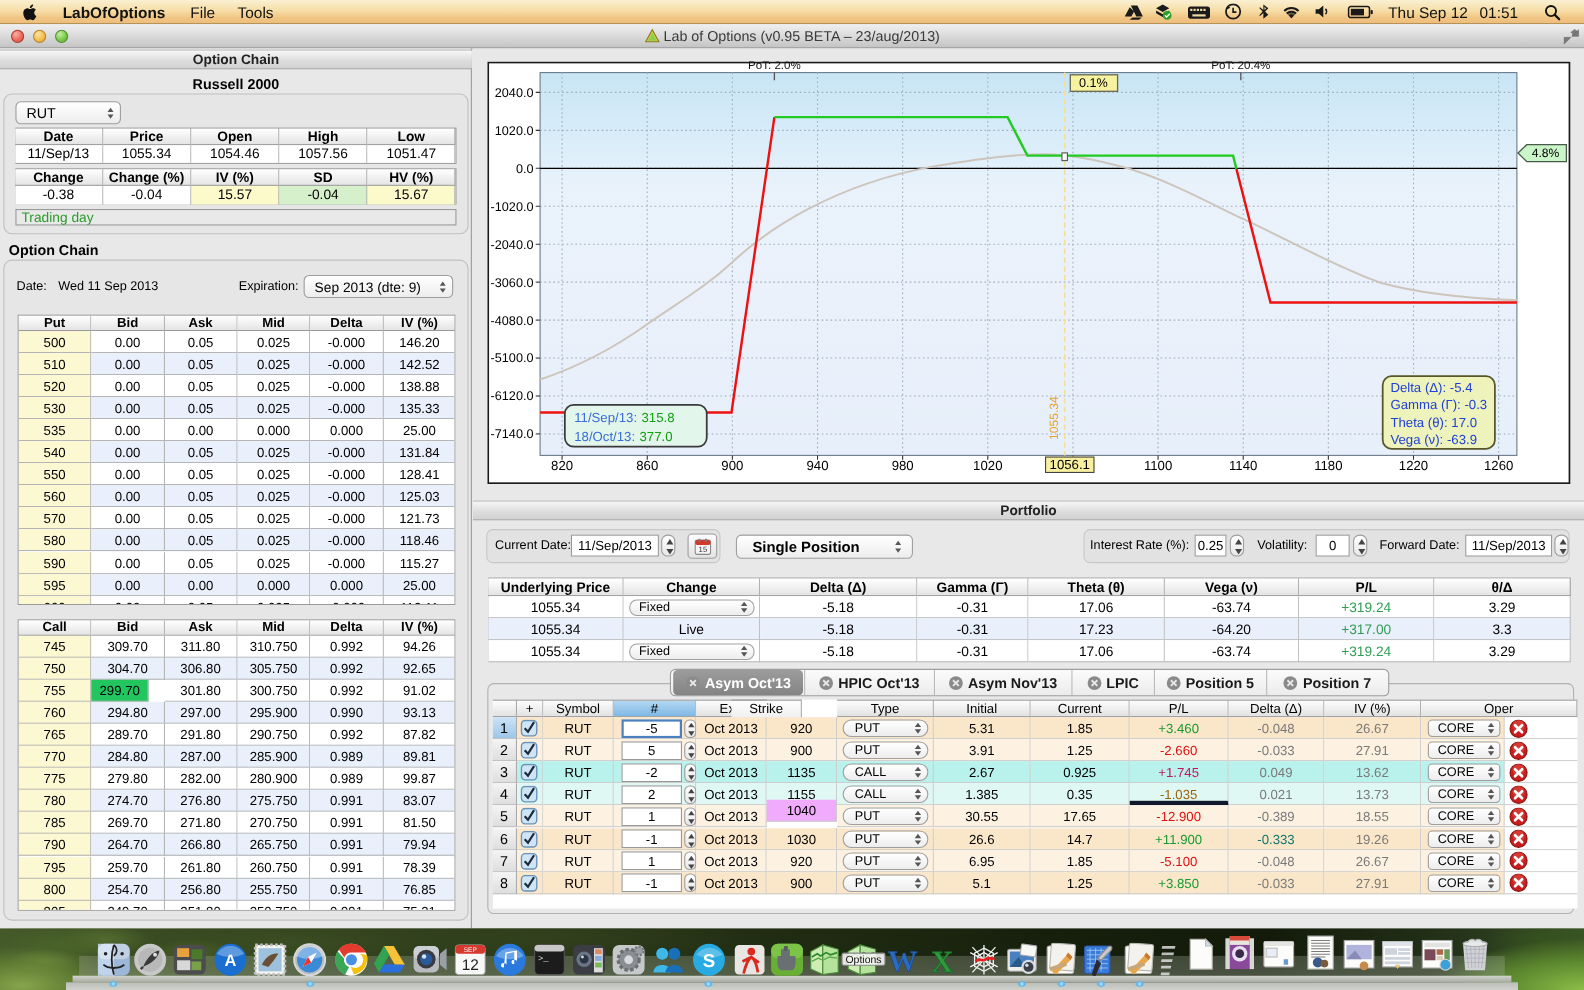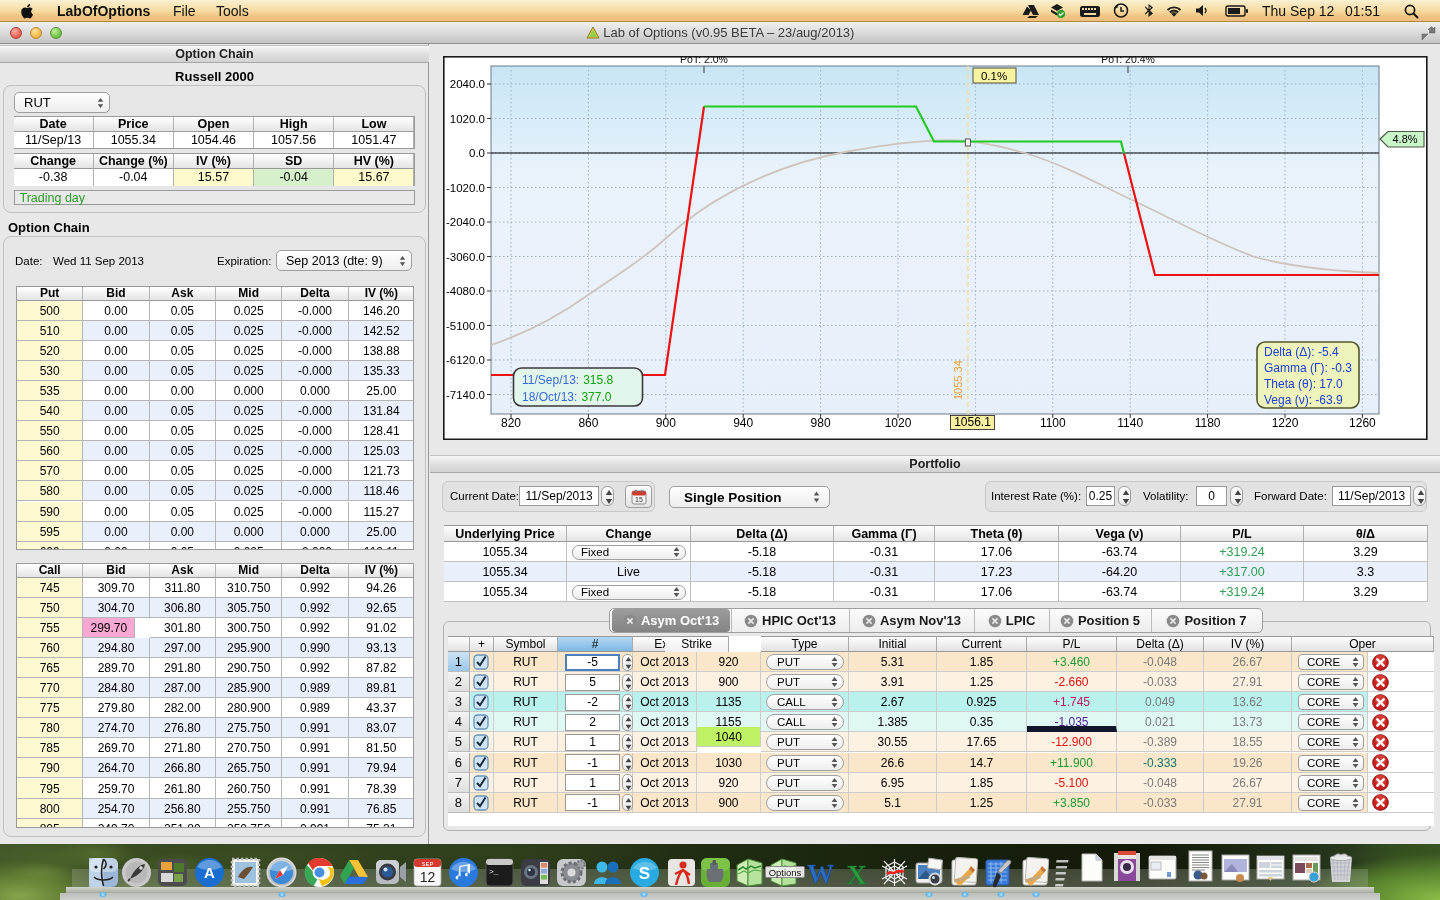--- a/index.html
+++ b/index.html
@@ -253,21 +253,21 @@
     <div class="tc" style="position:absolute;left:199.00px;top:13.50px;width:66.33px;height:20.1px;line-height:20px;font-size:12px;background:#ffffff;border-right:1px solid #b5b5b5;border-bottom:1px solid #b5b5b5;">310.750</div>
     <div class="tc" style="position:absolute;left:265.33px;top:13.50px;width:66.33px;height:20.1px;line-height:20px;font-size:12px;background:#ffffff;border-right:1px solid #b5b5b5;border-bottom:1px solid #b5b5b5;">0.992</div>
     <div class="tc" style="position:absolute;left:331.67px;top:13.50px;width:66.33px;height:20.1px;line-height:20px;font-size:12px;background:#ffffff;border-right:1px solid #b5b5b5;border-bottom:1px solid #b5b5b5;">94.26</div>
     <div class="tc" style="position:absolute;left:0.00px;top:33.60px;width:66.33px;height:20.1px;line-height:20px;font-size:12px;background:#fcf8d2;border-right:1px solid #b5b5b5;border-bottom:1px solid #b5b5b5;">750</div>
     <div class="tc" style="position:absolute;left:66.33px;top:33.60px;width:66.33px;height:20.1px;line-height:20px;font-size:12px;background:#e9effb;border-right:1px solid #b5b5b5;border-bottom:1px solid #b5b5b5;">304.70</div>
     <div class="tc" style="position:absolute;left:132.67px;top:33.60px;width:66.33px;height:20.1px;line-height:20px;font-size:12px;background:#e9effb;border-right:1px solid #b5b5b5;border-bottom:1px solid #b5b5b5;">306.80</div>
     <div class="tc" style="position:absolute;left:199.00px;top:33.60px;width:66.33px;height:20.1px;line-height:20px;font-size:12px;background:#e9effb;border-right:1px solid #b5b5b5;border-bottom:1px solid #b5b5b5;">305.750</div>
     <div class="tc" style="position:absolute;left:265.33px;top:33.60px;width:66.33px;height:20.1px;line-height:20px;font-size:12px;background:#e9effb;border-right:1px solid #b5b5b5;border-bottom:1px solid #b5b5b5;">0.992</div>
     <div class="tc" style="position:absolute;left:331.67px;top:33.60px;width:66.33px;height:20.1px;line-height:20px;font-size:12px;background:#e9effb;border-right:1px solid #b5b5b5;border-bottom:1px solid #b5b5b5;">92.65</div>
     <div class="tc" style="position:absolute;left:0.00px;top:53.70px;width:66.33px;height:20.1px;line-height:20px;font-size:12px;background:#fcf8d2;border-right:1px solid #b5b5b5;border-bottom:1px solid #b5b5b5;">755</div>
-    <div class="tc" style="position:absolute;left:66.33px;top:53.70px;width:52px;height:20.1px;line-height:20px;font-size:12px;background:#f9a8d4;border-right:1px solid #b5b5b5;border-bottom:1px solid #b5b5b5;">299.70</div>
+    <div class="tc" style="position:absolute;left:66.33px;top:53.70px;width:52px;height:20.1px;line-height:20px;font-size:12px;background:#22c55e;border-right:1px solid #b5b5b5;border-bottom:1px solid #b5b5b5;">299.70</div>
     <div class="tc" style="position:absolute;left:132.67px;top:53.70px;width:66.33px;height:20.1px;line-height:20px;font-size:12px;background:#ffffff;border-right:1px solid #b5b5b5;border-bottom:1px solid #b5b5b5;">301.80</div>
     <div class="tc" style="position:absolute;left:199.00px;top:53.70px;width:66.33px;height:20.1px;line-height:20px;font-size:12px;background:#ffffff;border-right:1px solid #b5b5b5;border-bottom:1px solid #b5b5b5;">300.750</div>
     <div class="tc" style="position:absolute;left:265.33px;top:53.70px;width:66.33px;height:20.1px;line-height:20px;font-size:12px;background:#ffffff;border-right:1px solid #b5b5b5;border-bottom:1px solid #b5b5b5;">0.992</div>
     <div class="tc" style="position:absolute;left:331.67px;top:53.70px;width:66.33px;height:20.1px;line-height:20px;font-size:12px;background:#ffffff;border-right:1px solid #b5b5b5;border-bottom:1px solid #b5b5b5;">91.02</div>
     <div class="tc" style="position:absolute;left:0.00px;top:73.80px;width:66.33px;height:20.1px;line-height:20px;font-size:12px;background:#fcf8d2;border-right:1px solid #b5b5b5;border-bottom:1px solid #b5b5b5;">760</div>
     <div class="tc" style="position:absolute;left:66.33px;top:73.80px;width:66.33px;height:20.1px;line-height:20px;font-size:12px;background:#e9effb;border-right:1px solid #b5b5b5;border-bottom:1px solid #b5b5b5;">294.80</div>
     <div class="tc" style="position:absolute;left:132.67px;top:73.80px;width:66.33px;height:20.1px;line-height:20px;font-size:12px;background:#e9effb;border-right:1px solid #b5b5b5;border-bottom:1px solid #b5b5b5;">297.00</div>
     <div class="tc" style="position:absolute;left:199.00px;top:73.80px;width:66.33px;height:20.1px;line-height:20px;font-size:12px;background:#e9effb;border-right:1px solid #b5b5b5;border-bottom:1px solid #b5b5b5;">295.900</div>
     <div class="tc" style="position:absolute;left:265.33px;top:73.80px;width:66.33px;height:20.1px;line-height:20px;font-size:12px;background:#e9effb;border-right:1px solid #b5b5b5;border-bottom:1px solid #b5b5b5;">0.990</div>
     <div class="tc" style="position:absolute;left:331.67px;top:73.80px;width:66.33px;height:20.1px;line-height:20px;font-size:12px;background:#e9effb;border-right:1px solid #b5b5b5;border-bottom:1px solid #b5b5b5;">93.13</div>
@@ -281,21 +281,21 @@
     <div class="tc" style="position:absolute;left:66.33px;top:114.00px;width:66.33px;height:20.1px;line-height:20px;font-size:12px;background:#e9effb;border-right:1px solid #b5b5b5;border-bottom:1px solid #b5b5b5;">284.80</div>
     <div class="tc" style="position:absolute;left:132.67px;top:114.00px;width:66.33px;height:20.1px;line-height:20px;font-size:12px;background:#e9effb;border-right:1px solid #b5b5b5;border-bottom:1px solid #b5b5b5;">287.00</div>
     <div class="tc" style="position:absolute;left:199.00px;top:114.00px;width:66.33px;height:20.1px;line-height:20px;font-size:12px;background:#e9effb;border-right:1px solid #b5b5b5;border-bottom:1px solid #b5b5b5;">285.900</div>
     <div class="tc" style="position:absolute;left:265.33px;top:114.00px;width:66.33px;height:20.1px;line-height:20px;font-size:12px;background:#e9effb;border-right:1px solid #b5b5b5;border-bottom:1px solid #b5b5b5;">0.989</div>
     <div class="tc" style="position:absolute;left:331.67px;top:114.00px;width:66.33px;height:20.1px;line-height:20px;font-size:12px;background:#e9effb;border-right:1px solid #b5b5b5;border-bottom:1px solid #b5b5b5;">89.81</div>
     <div class="tc" style="position:absolute;left:0.00px;top:134.10px;width:66.33px;height:20.1px;line-height:20px;font-size:12px;background:#fcf8d2;border-right:1px solid #b5b5b5;border-bottom:1px solid #b5b5b5;">775</div>
     <div class="tc" style="position:absolute;left:66.33px;top:134.10px;width:66.33px;height:20.1px;line-height:20px;font-size:12px;background:#ffffff;border-right:1px solid #b5b5b5;border-bottom:1px solid #b5b5b5;">279.80</div>
     <div class="tc" style="position:absolute;left:132.67px;top:134.10px;width:66.33px;height:20.1px;line-height:20px;font-size:12px;background:#ffffff;border-right:1px solid #b5b5b5;border-bottom:1px solid #b5b5b5;">282.00</div>
     <div class="tc" style="position:absolute;left:199.00px;top:134.10px;width:66.33px;height:20.1px;line-height:20px;font-size:12px;background:#ffffff;border-right:1px solid #b5b5b5;border-bottom:1px solid #b5b5b5;">280.900</div>
     <div class="tc" style="position:absolute;left:265.33px;top:134.10px;width:66.33px;height:20.1px;line-height:20px;font-size:12px;background:#ffffff;border-right:1px solid #b5b5b5;border-bottom:1px solid #b5b5b5;">0.989</div>
-    <div class="tc" style="position:absolute;left:331.67px;top:134.10px;width:66.33px;height:20.1px;line-height:20px;font-size:12px;background:#ffffff;border-right:1px solid #b5b5b5;border-bottom:1px solid #b5b5b5;">43.37</div>
+    <div class="tc" style="position:absolute;left:331.67px;top:134.10px;width:66.33px;height:20.1px;line-height:20px;font-size:12px;background:#ffffff;border-right:1px solid #b5b5b5;border-bottom:1px solid #b5b5b5;">99.87</div>
     <div class="tc" style="position:absolute;left:0.00px;top:154.20px;width:66.33px;height:20.1px;line-height:20px;font-size:12px;background:#fcf8d2;border-right:1px solid #b5b5b5;border-bottom:1px solid #b5b5b5;">780</div>
     <div class="tc" style="position:absolute;left:66.33px;top:154.20px;width:66.33px;height:20.1px;line-height:20px;font-size:12px;background:#e9effb;border-right:1px solid #b5b5b5;border-bottom:1px solid #b5b5b5;">274.70</div>
     <div class="tc" style="position:absolute;left:132.67px;top:154.20px;width:66.33px;height:20.1px;line-height:20px;font-size:12px;background:#e9effb;border-right:1px solid #b5b5b5;border-bottom:1px solid #b5b5b5;">276.80</div>
     <div class="tc" style="position:absolute;left:199.00px;top:154.20px;width:66.33px;height:20.1px;line-height:20px;font-size:12px;background:#e9effb;border-right:1px solid #b5b5b5;border-bottom:1px solid #b5b5b5;">275.750</div>
     <div class="tc" style="position:absolute;left:265.33px;top:154.20px;width:66.33px;height:20.1px;line-height:20px;font-size:12px;background:#e9effb;border-right:1px solid #b5b5b5;border-bottom:1px solid #b5b5b5;">0.991</div>
     <div class="tc" style="position:absolute;left:331.67px;top:154.20px;width:66.33px;height:20.1px;line-height:20px;font-size:12px;background:#e9effb;border-right:1px solid #b5b5b5;border-bottom:1px solid #b5b5b5;">83.07</div>
     <div class="tc" style="position:absolute;left:0.00px;top:174.30px;width:66.33px;height:20.1px;line-height:20px;font-size:12px;background:#fcf8d2;border-right:1px solid #b5b5b5;border-bottom:1px solid #b5b5b5;">785</div>
     <div class="tc" style="position:absolute;left:66.33px;top:174.30px;width:66.33px;height:20.1px;line-height:20px;font-size:12px;background:#ffffff;border-right:1px solid #b5b5b5;border-bottom:1px solid #b5b5b5;">269.70</div>
     <div class="tc" style="position:absolute;left:132.67px;top:174.30px;width:66.33px;height:20.1px;line-height:20px;font-size:12px;background:#ffffff;border-right:1px solid #b5b5b5;border-bottom:1px solid #b5b5b5;">271.80</div>
     <div class="tc" style="position:absolute;left:199.00px;top:174.30px;width:66.33px;height:20.1px;line-height:20px;font-size:12px;background:#ffffff;border-right:1px solid #b5b5b5;border-bottom:1px solid #b5b5b5;">270.750</div>
@@ -723,21 +723,21 @@
 <div class="tc" style="left:761px;top:712.3px;width:88px;height:20.1px;background:#e0f8f4;border-right:1px solid #ccc;border-bottom:1px solid #ccc;"></div>
 <div class="dd" style="left:766px;top:714.3px;width:78px;height:16px;border-radius:8px;">
     <div class="tx" style="left:10px;font-size:11.5px;">CALL</div>
 <svg class="arrows" width="7" height="10" viewBox="0 0 7 10">
       <path d="M3.5 0 L6.4 4 L0.6 4 Z" fill="#555"></path>
       <path d="M3.5 10 L6.4 6 L0.6 6 Z" fill="#555"></path>
     </svg>
   </div>
 <div class="tc" style="left:849px;top:712.3px;width:88px;height:20.1px;line-height:20px;background:#e0f8f4;border-right:1px solid #ccc;border-bottom:1px solid #ccc;">1.385</div>
 <div class="tc" style="left:937px;top:712.3px;width:90px;height:20.1px;line-height:20px;background:#e0f8f4;border-right:1px solid #ccc;border-bottom:1px solid #ccc;">0.35</div>
-<div class="tc" style="left:1027px;top:712.3px;width:90px;height:20.1px;line-height:20px;background:#e0f8f4;color:#4c1d95;border-right:1px solid #ccc;border-bottom:6px solid #0f172a;">-1.035</div>
+<div class="tc" style="left:1027px;top:712.3px;width:90px;height:20.1px;line-height:20px;background:#e0f8f4;color:#a16207;border-right:1px solid #ccc;border-bottom:4px solid #0f172a;">-1.035</div>
 <div class="tc" style="left:1117px;top:712.3px;width:87px;height:20.1px;line-height:20px;background:#e0f8f4;color:#7a7a7a;border-right:1px solid #ccc;border-bottom:1px solid #ccc;">0.021</div>
 <div class="tc" style="left:1204px;top:712.3px;width:88px;height:20.1px;line-height:20px;background:#e0f8f4;color:#7a7a7a;border-right:1px solid #ccc;border-bottom:1px solid #ccc;">13.73</div>
 <div class="tc" style="left:1292px;top:712.3px;width:76px;height:20.1px;background:#e0f8f4;border-right:1px solid #ccc;border-bottom:1px solid #ccc;"></div>
 <div class="tc" style="left:1368px;top:712.3px;width:66px;height:20.1px;background:#fff;border-bottom:1px solid #ccc;"></div>
 <div class="dd" style="left:1298px;top:714.3px;width:66px;height:16px;border-radius:4px;">
     <div class="tx" style="left:8px;font-size:11.5px;">CORE</div>
 <svg class="arrows" style="right:4px" width="7" height="10" viewBox="0 0 7 10">
       <path d="M3.5 0 L6.4 4 L0.6 4 Z" fill="#555"></path>
       <path d="M3.5 10 L6.4 6 L0.6 6 Z" fill="#555"></path>
     </svg>
@@ -756,21 +756,21 @@
 <div class="tc" style="left:494px;top:732.4px;width:64px;height:20.1px;line-height:20px;background:#fdf2e2;border-right:1px solid #ccc;border-bottom:1px solid #ccc;">RUT</div>
 <div class="tc" style="left:558px;top:732.4px;width:75px;height:20.1px;background:#fdf2e2;border-right:1px solid #ccc;border-bottom:1px solid #ccc;"></div>
 <div class="inputbox" style="left:565px;top:733.9px;width:55px;height:17px;border:1px solid #999;font-size:12px;">1</div>
 <div class="spin" style="left:622px;top:733.9px;width:11px;height:17px;border-radius:5px;">
 <svg style="position:absolute;left:2px;top:2.5px" width="7" height="12" viewBox="0 0 7 12">
       <path d="M3.5 0 L6.4 4.2 L0.6 4.2 Z" fill="#444"></path>
       <path d="M3.5 12 L6.4 7.8 L0.6 7.8 Z" fill="#444"></path>
     </svg>
   </div>
 <div class="tc" style="left:633px;top:732.4px;width:64px;height:20.1px;line-height:20px;background:#fdf2e2;border-right:1px solid #ccc;border-bottom:1px solid #ccc;">Oct 2013</div>
-<div class="tc" style="left:697px;top:727px;width:64px;height:20.1px;line-height:20px;background:#bef264;border-right:1px solid #ccc;border-bottom:1px solid #ccc;">1040</div>
+<div class="tc" style="left:697px;top:727px;width:64px;height:20.1px;line-height:20px;background:#f0abfc;border-right:1px solid #ccc;border-bottom:1px solid #ccc;">1040</div>
 <div class="tc" style="left:761px;top:732.4px;width:88px;height:20.1px;background:#fdf2e2;border-right:1px solid #ccc;border-bottom:1px solid #ccc;"></div>
 <div class="dd" style="left:766px;top:734.4px;width:78px;height:16px;border-radius:8px;">
     <div class="tx" style="left:10px;font-size:11.5px;">PUT</div>
 <svg class="arrows" width="7" height="10" viewBox="0 0 7 10">
       <path d="M3.5 0 L6.4 4 L0.6 4 Z" fill="#555"></path>
       <path d="M3.5 10 L6.4 6 L0.6 6 Z" fill="#555"></path>
     </svg>
   </div>
 <div class="tc" style="left:849px;top:732.4px;width:88px;height:20.1px;line-height:20px;background:#fdf2e2;border-right:1px solid #ccc;border-bottom:1px solid #ccc;">30.55</div>
 <div class="tc" style="left:937px;top:732.4px;width:90px;height:20.1px;line-height:20px;background:#fdf2e2;border-right:1px solid #ccc;border-bottom:1px solid #ccc;">17.65</div>

